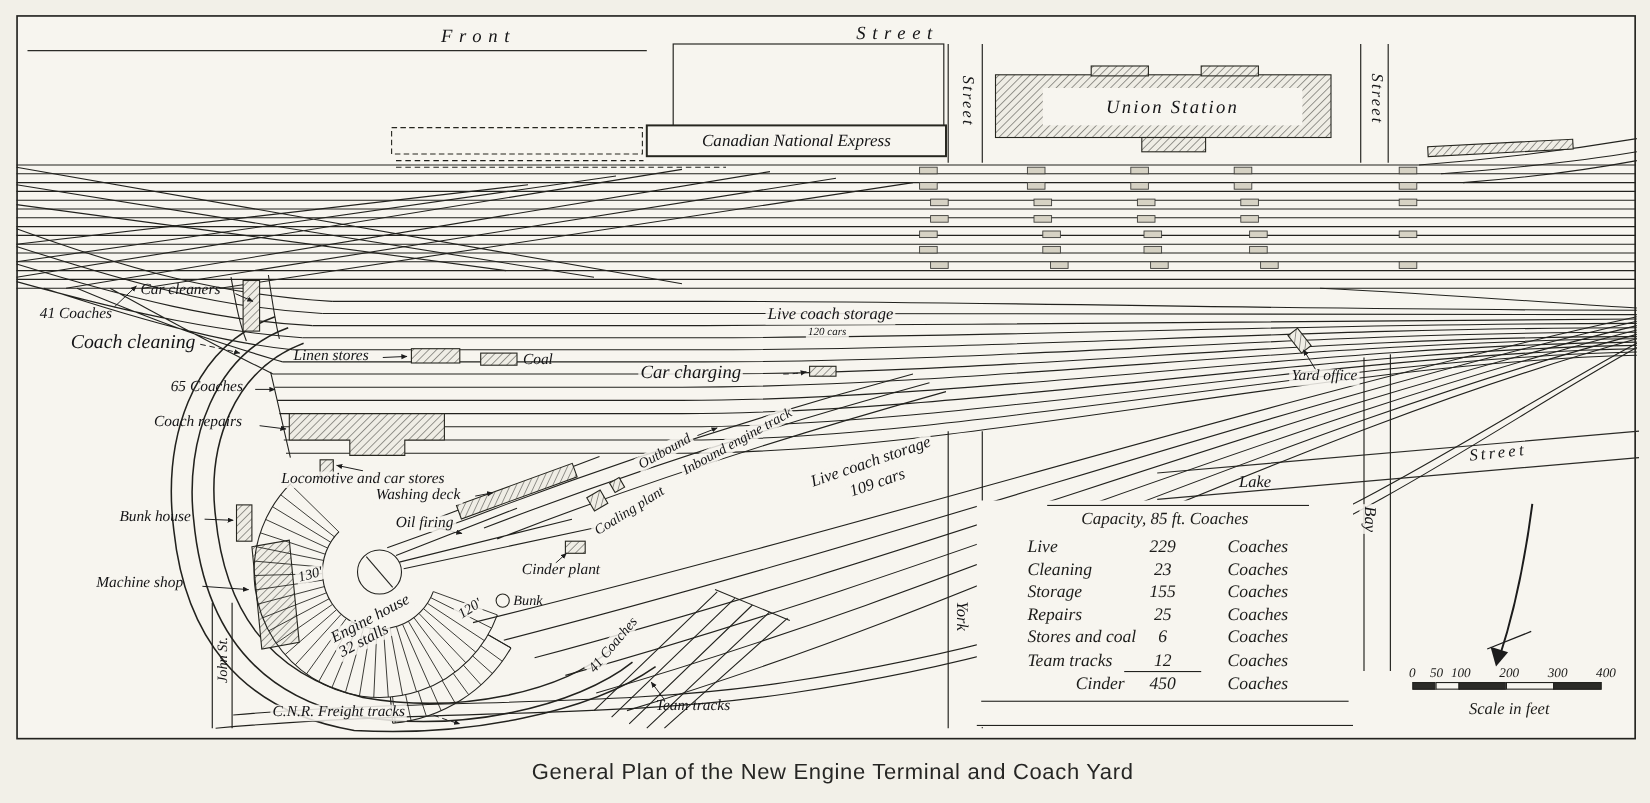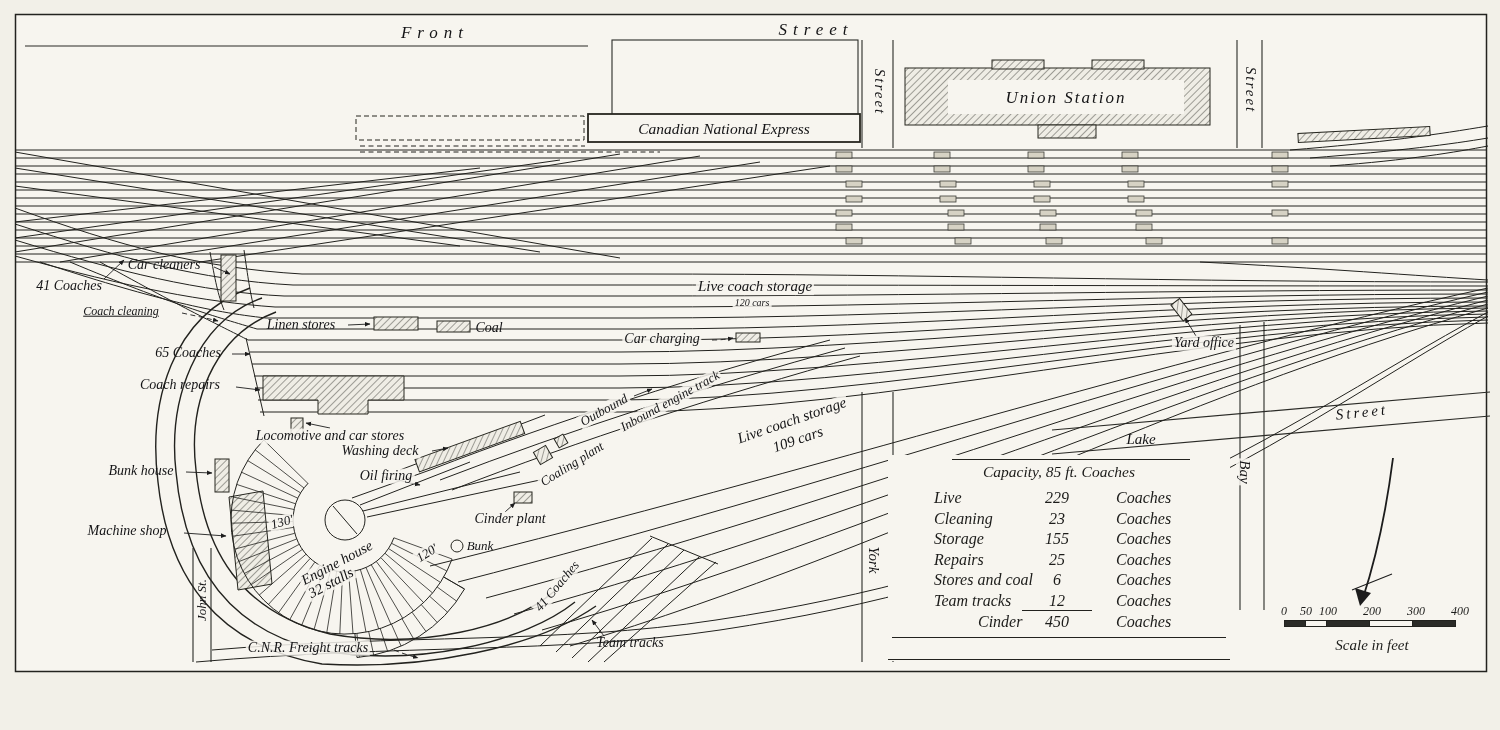--- a/index.html
+++ b/index.html
@@ -237,24 +237,24 @@
 <div class="lbl halo" style="left:1244px;top:472px;font-size:15px;transform:translate(-50%,-50%) rotate(90deg);">Bay</div>
 <div class="lbl" style="left:1141px;top:440px;font-size:15px;">Lake</div>
 <div class="lbl" style="left:1362px;top:413px;font-size:15px;letter-spacing:3px;transform:translate(-50%,-50%) rotate(-6deg);">Street</div>
 <div class="lbl" style="left:202px;top:600px;font-size:13px;transform:translate(-50%,-50%) rotate(-90deg);">John St.</div>
 
 <div class="lbl" style="left:1066px;top:98px;font-size:17px;letter-spacing:2px;">Union Station</div>
 <div class="lbl" style="left:724px;top:129px;font-size:15.5px;">Canadian National Express</div>
 
 <div class="lbl" style="left:69px;top:286px;font-size:14px;">41 Coaches</div>
 <div class="lbl" style="left:164px;top:265px;font-size:14px;">Car cleaners</div>
-<div class="lbl" style="left:121px;top:311px;font-size:12px;text-decoration:underline;">Coach cleaning</div>
+<div class="lbl" style="left:121px;top:311px;font-size:18px;">Coach cleaning</div>
 <div class="lbl" style="left:301px;top:325px;font-size:14px;">Linen stores</div>
 <div class="lbl" style="left:489px;top:328px;font-size:14px;">Coal</div>
-<div class="lbl halo" style="left:662px;top:339px;font-size:14px;">Car charging</div>
+<div class="lbl halo" style="left:628px;top:339px;font-size:17px;">Car charging</div>
 <div class="lbl halo" style="left:755px;top:287px;font-size:15px;">Live coach storage</div>
 <div class="lbl halo" style="left:752px;top:303px;font-size:10px;">120 cars</div>
 <div class="lbl halo" style="left:1204px;top:343px;font-size:14px;">Yard office</div>
 <div class="lbl" style="left:188px;top:353px;font-size:14px;">65 Coaches</div>
 <div class="lbl" style="left:180px;top:385px;font-size:14px;">Coach repairs</div>
 <div class="lbl halo" style="left:330px;top:436px;font-size:14px;">Locomotive and car stores</div>
 <div class="lbl halo" style="left:380px;top:451px;font-size:14px;">Washing deck</div>
 <div class="lbl halo" style="left:351px;top:476px;font-size:14px;margin-left:35px;">Oil firing</div>
 <div class="lbl" style="left:141px;top:471px;font-size:14px;">Bunk house</div>
 <div class="lbl" style="left:127px;top:531px;font-size:14px;">Machine shop</div>
@@ -325,14 +325,15 @@
   <div class="sb-bar" style="left:6px;top:16px;">
     <div class="seg f" style="width:22px;"></div>
     <div class="seg e" style="width:22px;"></div>
     <div class="seg f" style="width:44px;"></div>
     <div class="seg e" style="width:44px;"></div>
     <div class="seg f" style="width:44px;"></div>
   </div>
   <div class="sb-label" style="top:33px;">Scale in feet</div>
 </div>
 
+<div class="caption" style="left:757px;top:703px;">General Plan of the New Engine Terminal and Coach Yard</div>
 
 </div>
 
 </body></html>

